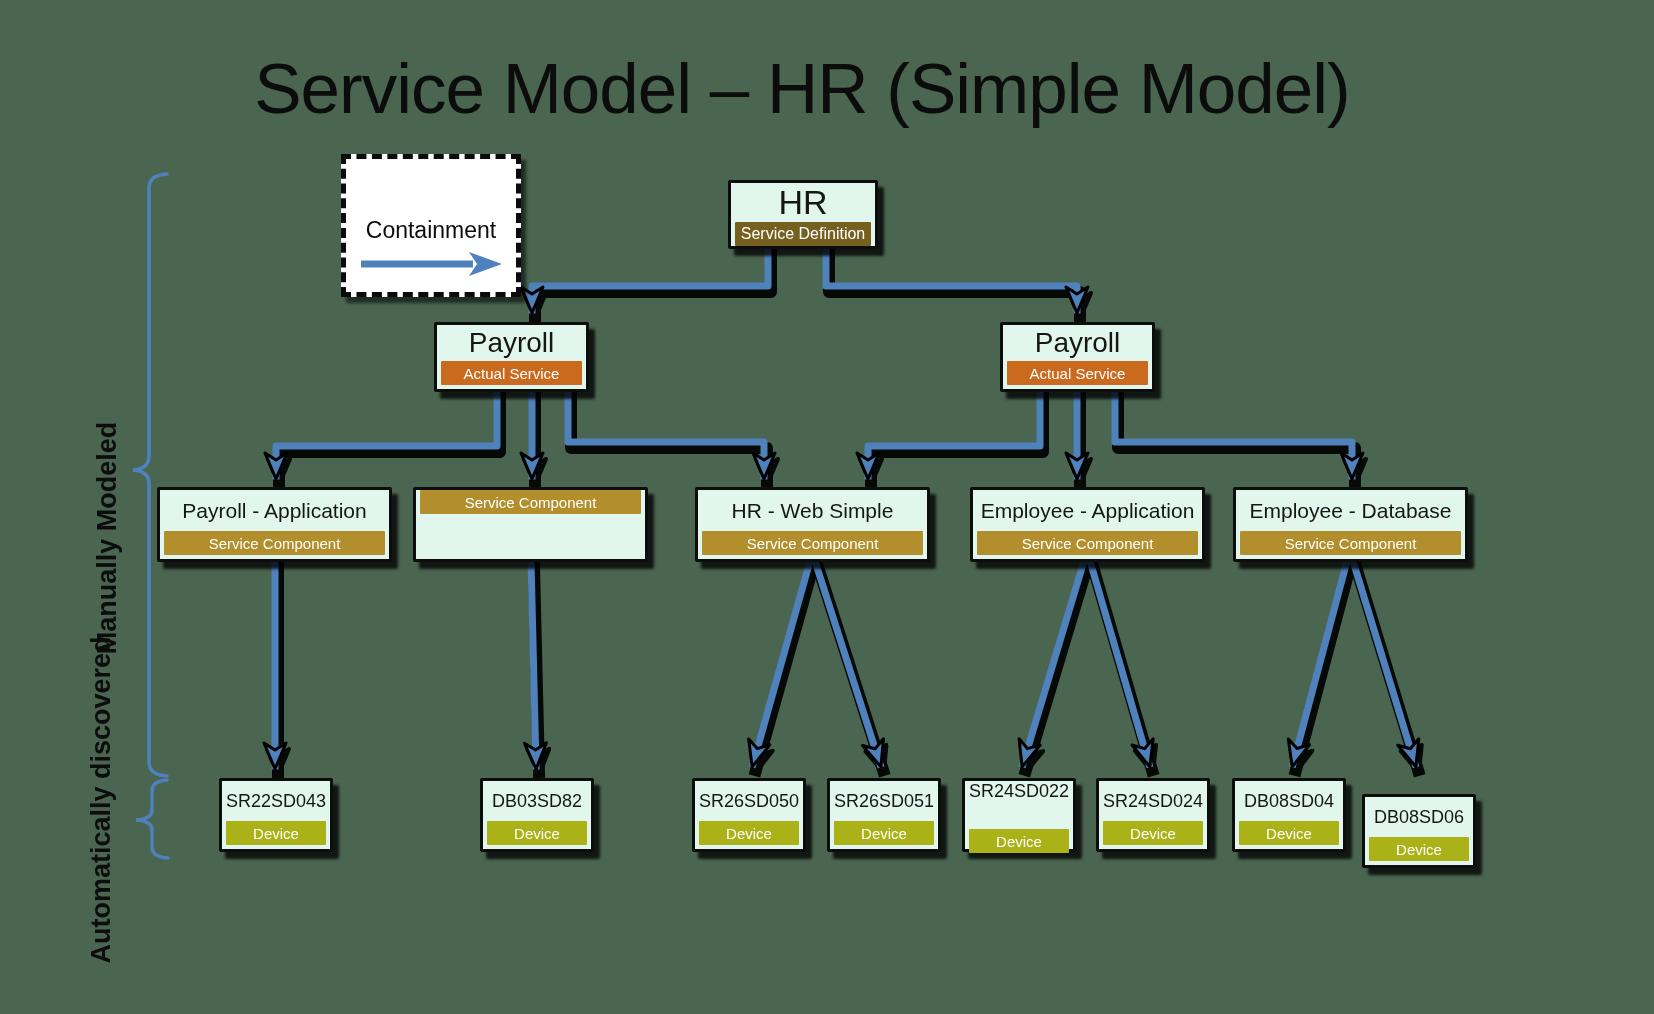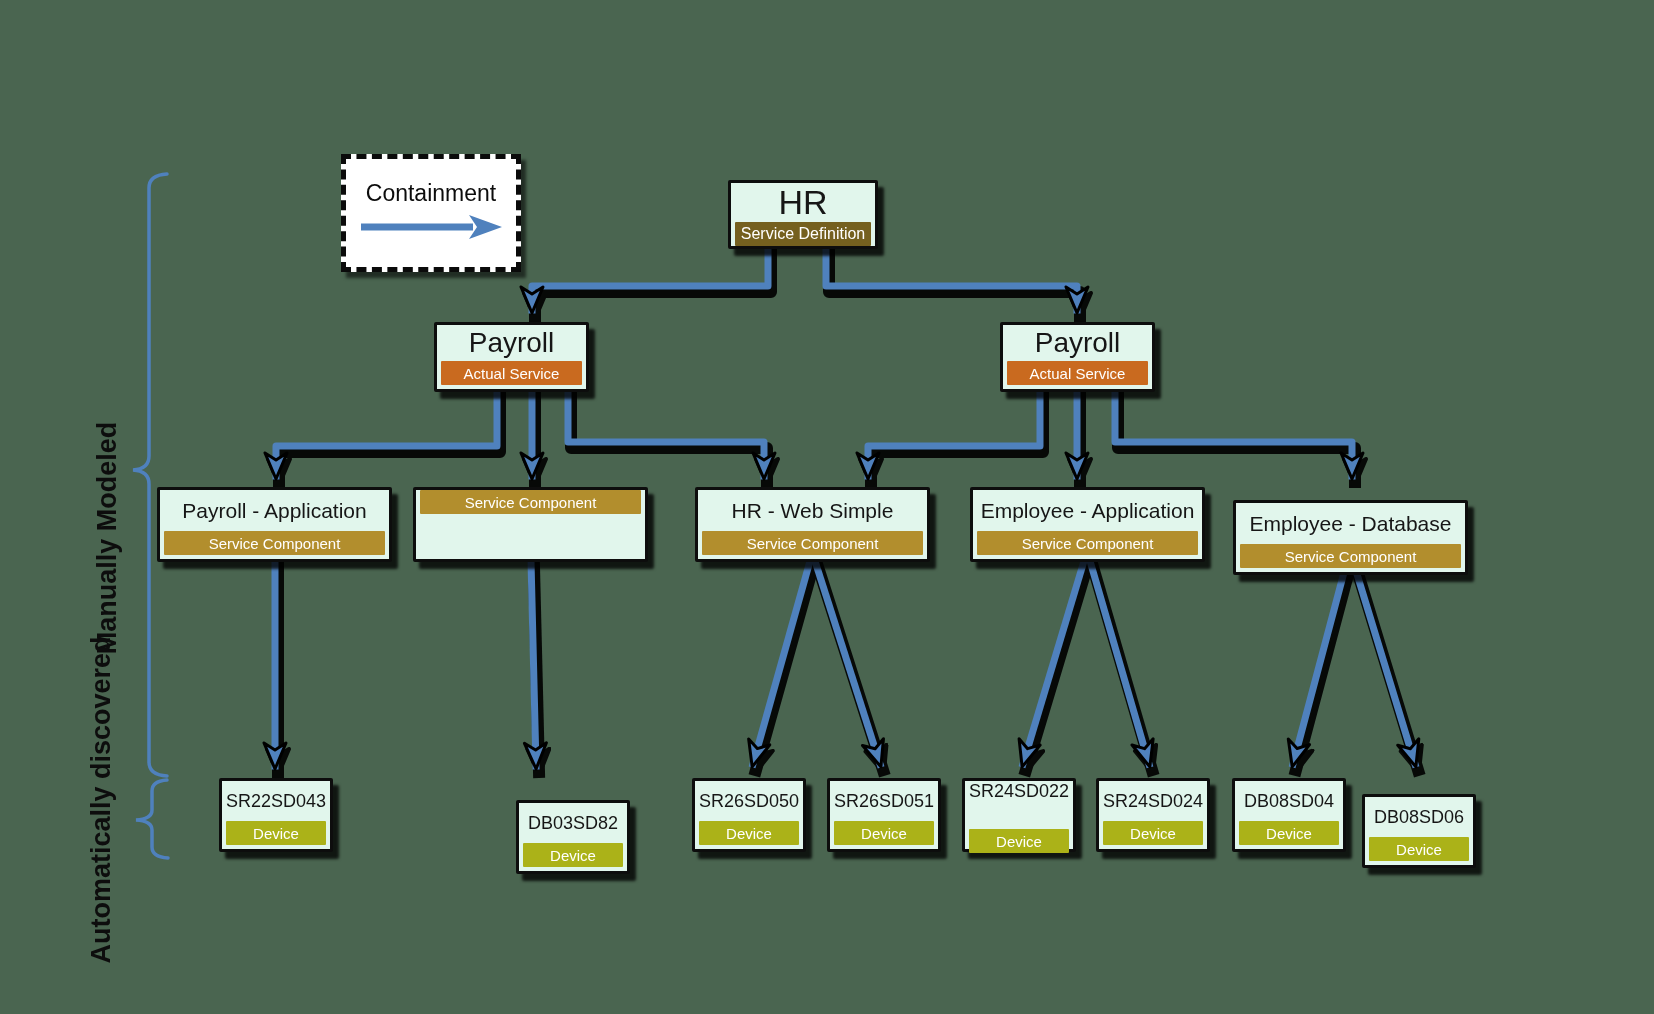--- a/index.html
+++ b/index.html
@@ -8,25 +8,25 @@
     position:relative; width:1654px; height:1014px; overflow:hidden;
     background:var(--color-background,#4a6550);
   }
   #title{
     position:absolute; left:0; top:48px; width:1604px;
     text-align:center; font-size:71px; font-weight:400; letter-spacing:-1px;
     color:var(--color-text,#0c0c0c);
   }
   
   #legend{
-    position:absolute; left:341px; top:154px; width:180px; height:118px;
+    position:absolute; left:341px; top:154px; width:180px; height:143px;
     background:#ffffff; border:5px dashed #0b0b0b;
     box-shadow:5px 6px 3px rgba(0,0,0,0.55);
     display:flex; flex-direction:column; justify-content:flex-end; align-items:center;
-    padding-bottom:26px; box-sizing:border-box;
+    padding-bottom:14px; box-sizing:border-box;
   }
   #legend .legend-label{font-size:23px; color:#0c0c0c; margin-bottom:4px;}
   
   .node{
     position:absolute; box-sizing:border-box;
     background:var(--color-node-fill,#e1f6ec);
     border:3px solid var(--color-node-border,#0d0d0d);
     border-radius:2px;
     box-shadow:6px 7px 3px rgba(0,0,0,0.78);
     display:flex; flex-direction:column;
@@ -55,20 +55,21 @@
     position:absolute; transform:translate(-50%,-50%) rotate(-90deg);
     font-size:27px; font-weight:700; color:#0d0d0d; white-space:nowrap;
   }
   #svg-layer{position:absolute; left:0; top:0;}
 </style>
 </head>
 <body>
 
 <div id="canvas">
 
+  <div id="title">Service Model – HR (Simple Model)</div>
 
   <svg id="svg-layer" width="1654" height="1014" viewBox="0 0 1654 1014">
     <defs>
       <marker id="ah-b" markerUnits="userSpaceOnUse" markerWidth="34" markerHeight="30" refX="25" refY="13" orient="auto">
         <path d="M 2,2 L 28,13 L 2,24 L 9,13 Z" fill="#4f81bd" stroke="#000" stroke-width="3" stroke-linejoin="round"></path>
       </marker>
       <marker id="ah-s" markerUnits="userSpaceOnUse" markerWidth="34" markerHeight="30" refX="25" refY="13" orient="auto">
         <path d="M 2,2 L 28,13 L 2,24 L 9,13 Z" fill="#000" stroke="#000" stroke-width="4" stroke-linejoin="round"></path>
       </marker>
 
@@ -167,30 +168,30 @@
     <div class="node-bar bar-component">Service Component</div>
   </div>
   <div class="node lvl3" style="left:695px; top:487px; width:235px; height:75px;">
     <div class="node-label">HR - Web Simple</div>
     <div class="node-bar bar-component">Service Component</div>
   </div>
   <div class="node lvl3" style="left:970px; top:487px; width:235px; height:75px;">
     <div class="node-label">Employee - Application</div>
     <div class="node-bar bar-component">Service Component</div>
   </div>
-  <div class="node lvl3" style="left:1233px; top:500px; width:235px; height:75px;">
+  <div class="node lvl3" style="left:1233px; top:487px; width:235px; height:75px;">
     <div class="node-label">Employee - Database</div>
     <div class="node-bar bar-component">Service Component</div>
   </div>
 
   <div class="node lvl4" style="left:219px; top:778px; width:114px; height:74px;">
     <div class="node-label">SR22SD043</div>
     <div class="node-bar bar-device">Device</div>
   </div>
-  <div class="node lvl4" style="left:480px; top:800px; width:114px; height:74px;margin-left:36px;">
+  <div class="node lvl4" style="left:480px; top:778px; width:114px; height:74px;">
     <div class="node-label">DB03SD82</div>
     <div class="node-bar bar-device">Device</div>
   </div>
   <div class="node lvl4" style="left:692px; top:778px; width:114px; height:74px;">
     <div class="node-label">SR26SD050</div>
     <div class="node-bar bar-device">Device</div>
   </div>
   <div class="node lvl4" style="left:827px; top:778px; width:114px; height:74px;">
     <div class="node-label">SR26SD051</div>
     <div class="node-bar bar-device">Device</div>

